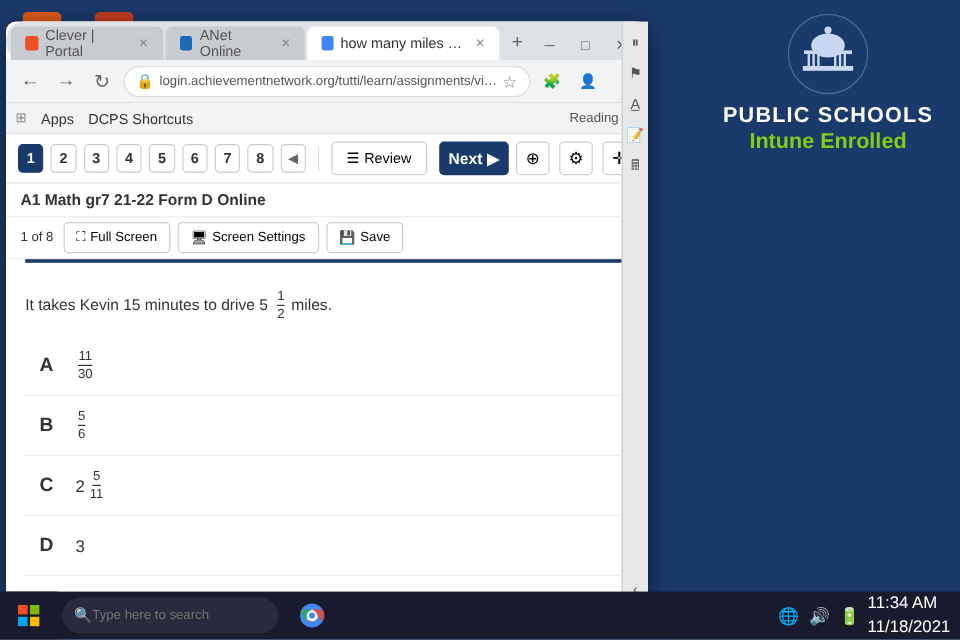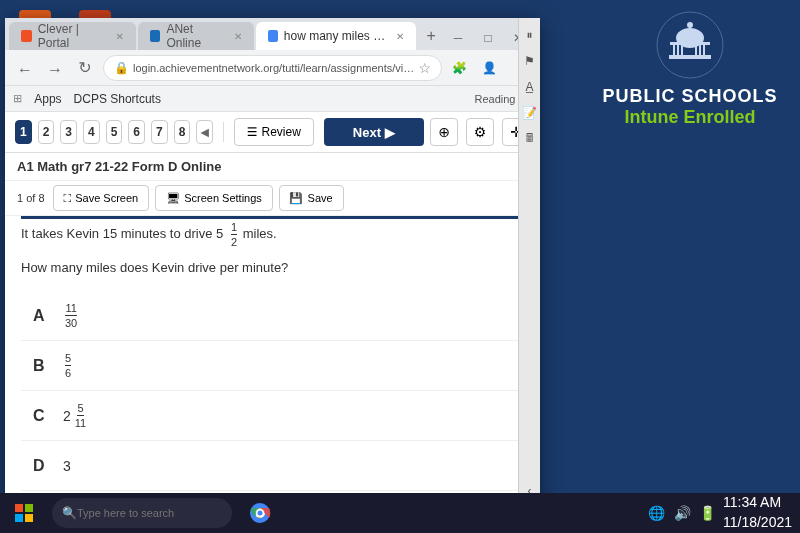--- a/index.html
+++ b/index.html
@@ -28,21 +28,21 @@
     
     .dc-panel { position: absolute; right: 10px; top: 10px; width: 200px; display: flex; flex-direction: column; align-items: center; }
     .dc-logo { width: 70px; height: 70px; margin-bottom: 6px; }
     .dc-text { text-align: center; }
     .dc-district { color: #cce0ff; font-size: 10px; letter-spacing: 2px; text-transform: uppercase; }
     .dc-schools { color: #fff; font-size: 18px; font-weight: bold; letter-spacing: 1px; }
     .dc-enrolled { color: #84cc16; font-size: 18px; font-weight: bold; }
 
     
     .browser { position: absolute; left: 5px; top: 18px; width: 535px; height: 490px; background: #fff; border-radius: 8px 8px 0 0; box-shadow: 0 4px 20px rgba(0,0,0,0.5); display: flex; flex-direction: column; }
-    .tab-bar { background: #dee1e6; height: 32px; display: flex; align-items: flex-end; padding: 0 4px; gap: 2px; }
+    .tab-bar { background: #dee1e6; height: 32px; display: flex; align-items: flex-end; padding: 0 4px; gap: 2px; border-radius: 15px; }
     .tab { height: 28px; padding: 0 12px; display: flex; align-items: center; gap: 6px; font-size: 12px; border-radius: 6px 6px 0 0; cursor: pointer; background: #c8cbd0; color: #555; max-width: 160px; }
     .tab.active { background: #fff; color: #333; }
     .tab-close { font-size: 10px; color: #888; cursor: pointer; margin-left: 4px; }
     .tab-new { width: 28px; height: 28px; display: flex; align-items: center; justify-content: center; font-size: 16px; color: #666; cursor: pointer; }
 
     
     .address-bar { background: #f1f3f4; height: 36px; display: flex; align-items: center; padding: 0 8px; gap: 6px; border-bottom: 1px solid #ddd; }
     .nav-btn { width: 24px; height: 24px; display: flex; align-items: center; justify-content: center; color: #666; cursor: pointer; font-size: 16px; border-radius: 50%; }
     .url-bar { flex: 1; height: 26px; background: #fff; border-radius: 13px; display: flex; align-items: center; padding: 0 10px; font-size: 11px; color: #555; border: 1px solid #ddd; overflow: hidden; }
     .url-icon { color: #888; margin-right: 4px; font-size: 12px; }
@@ -55,33 +55,33 @@
     
     .browser-content { flex: 1; overflow: hidden; display: flex; flex-direction: column; background: #fff; }
 
     
     .anet-toolbar { background: #fff; border-bottom: 1px solid #ddd; padding: 6px 10px; display: flex; align-items: center; gap: 6px; }
     .page-num-btn { width: 24px; height: 24px; border-radius: 4px; display: flex; align-items: center; justify-content: center; font-size: 12px; font-weight: bold; cursor: pointer; border: 1px solid #ccc; background: #fff; color: #333; }
     .page-num-btn.active { background: #1a3a6b; color: #fff; border-color: #1a3a6b; }
     .toolbar-sep { width: 1px; height: 20px; background: #ddd; margin: 0 4px; }
     .prev-btn { width: 24px; height: 24px; border-radius: 4px; display: flex; align-items: center; justify-content: center; font-size: 14px; color: #666; cursor: pointer; border: 1px solid #ccc; }
     .review-btn { height: 28px; padding: 0 12px; border: 1px solid #ccc; border-radius: 4px; background: #fff; font-size: 12px; cursor: pointer; display: flex; align-items: center; gap: 4px; }
-    .next-btn { height: 28px; padding: 0 29px; background: #1a3a6b; color: #fff; border: none; border-radius: 4px; font-size: 13px; font-weight: bold; cursor: pointer; display: flex; align-items: center; gap: 4px; margin-left: 4px; }
+    .next-btn { height: 28px; padding: 0 8px; background: #1a3a6b; color: #fff; border: none; border-radius: 4px; font-size: 13px; font-weight: bold; cursor: pointer; display: flex; align-items: center; gap: 4px; margin-left: 4px; }
     .toolbar-right { margin-left: auto; display: flex; align-items: center; gap: 8px; }
     .tool-icon-btn { width: 28px; height: 28px; display: flex; align-items: center; justify-content: center; border: 1px solid #ccc; border-radius: 4px; cursor: pointer; font-size: 14px; }
 
     
     .q-header { padding: 6px 12px; font-size: 13px; font-weight: bold; color: #333; background: #fff; border-bottom: 1px solid #eee; }
     .q-subheader { padding: 4px 12px; display: flex; align-items: center; gap: 8px; font-size: 12px; border-bottom: 1px solid #eee; }
     .q-subheader-btns { display: flex; gap: 6px; }
     .sub-btn { height: 26px; padding: 0 10px; border: 1px solid #ccc; border-radius: 4px; background: #fff; font-size: 11px; cursor: pointer; display: flex; align-items: center; gap: 4px; }
     .sub-btn.save { background: #fff; }
 
     
-    .q-body { flex: 1; padding: 2px 16px; overflow-y: auto; }
+    .q-body { flex: 1; padding: 22px 16px; overflow-y: auto; }
     .q-text { font-size: 13px; color: #333; margin-bottom: 12px; line-height: 1.5; }
     .q-prompt { font-size: 13px; color: #333; margin-bottom: 16px; }
 
     
     .answer-choice { display: flex; align-items: center; padding: 10px 12px; border-bottom: 1px solid #eee; cursor: pointer; min-height: 50px; }
     .choice-letter { font-size: 16px; font-weight: bold; color: #333; width: 30px; flex-shrink: 0; }
     .choice-content { font-size: 14px; color: #333; }
 
     
     .fraction { display: inline-flex; flex-direction: column; align-items: center; vertical-align: middle; line-height: 1.1; margin: 0 2px; }
@@ -213,21 +213,21 @@
 
       <div class="q-header">
         <span>A1 Math gr7 21-22 Form D Online</span>
       </div>
 
       <div class="q-subheader">
         <span style="font-size:11px;color:#333;">1 of 8</span>
         <div class="q-subheader-btns">
           <button class="sub-btn">
             <span>⛶</span>
-            <span>Save Screen</span>
+            <span>Full Screen</span>
           </button>
           <button class="sub-btn">
             <span>🖥</span>
             <span>Screen Settings</span>
           </button>
           <button class="sub-btn save">
             <span>💾</span>
             <span>Save</span>
           </button>
         </div>
@@ -241,23 +241,20 @@
           <span>It takes Kevin 15 minutes to drive 5</span>
           <span class="mixed-num">
             <span></span>
             <span class="fraction">
               <span class="fraction-num">1</span>
               <span class="fraction-den">2</span>
             </span>
           </span>
           <span> miles.</span>
         </div>
-        <div class="q-prompt">
-          <span>How many miles does Kevin drive per minute?</span>
-        </div>
 
         <div>
 
           <div class="answer-choice">
             <span class="choice-letter">A</span>
             <span class="choice-content">
               <span class="fraction">
                 <span class="fraction-num">11</span>
                 <span class="fraction-den">30</span>
               </span>

